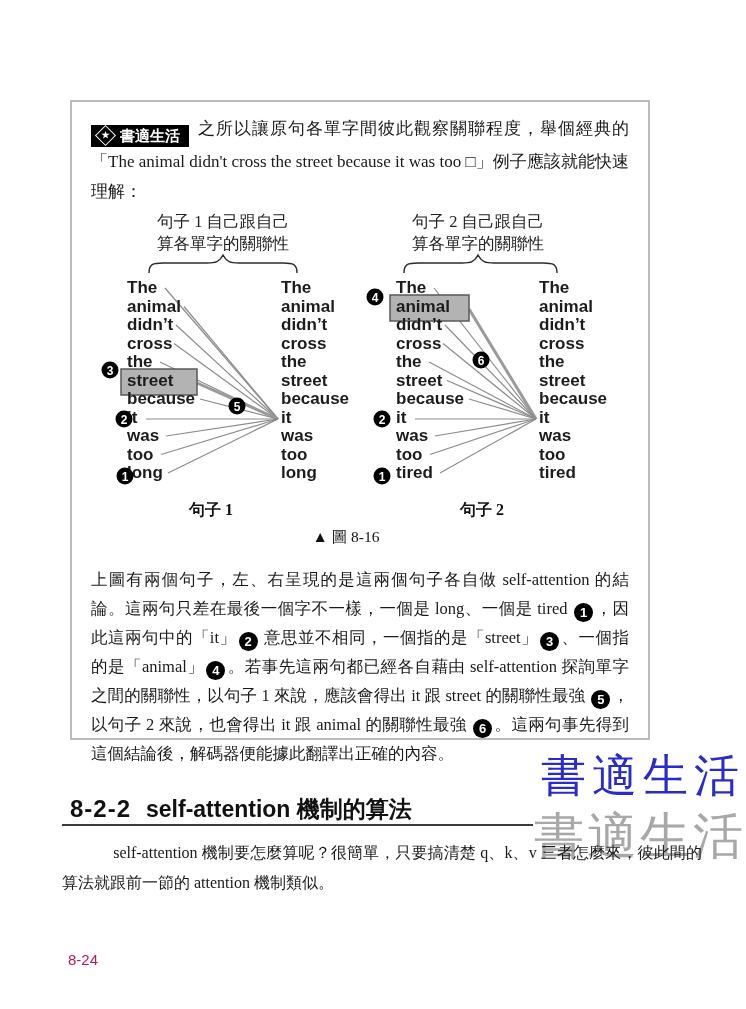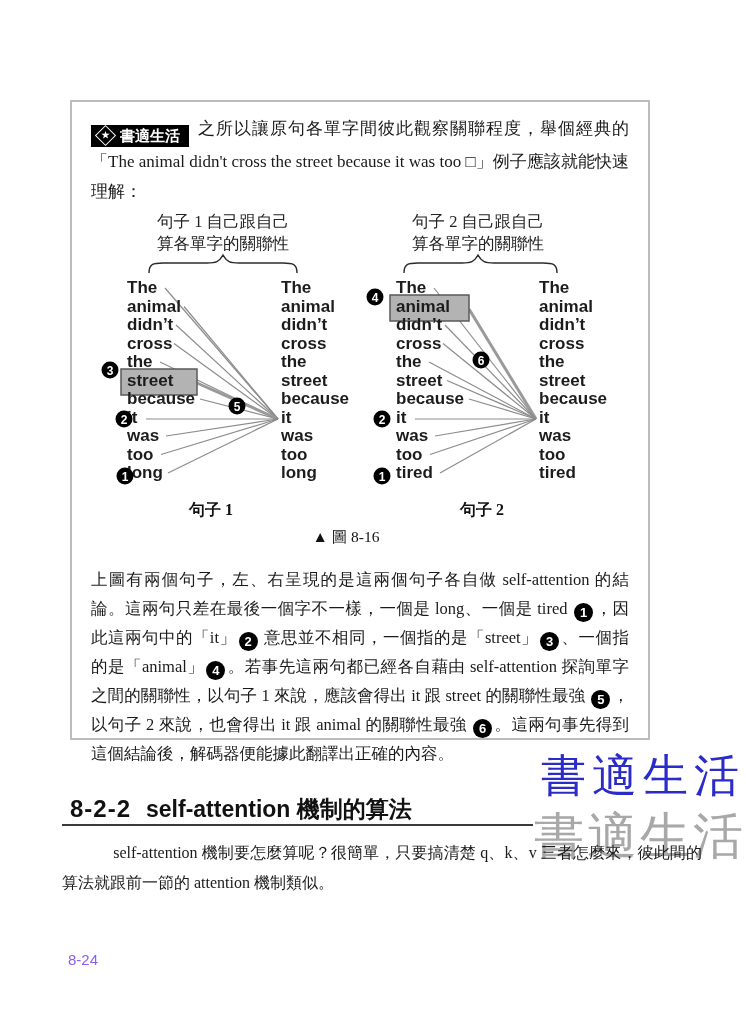--- a/index.html
+++ b/index.html
@@ -46,21 +46,21 @@
   .sec-rule{position:absolute;left:62px;top:824px;width:471px;height:2px;background:#3a3a3a;z-index:3;}
 
   .wm-blue{position:absolute;right:1px;top:746px;font-size:45px;letter-spacing:6px;
            white-space:nowrap;z-index:2;font-family:"Liberation Serif","DejaVu Serif",serif;}
   .wm-gray{position:absolute;right:0px;top:803px;font-size:50px;letter-spacing:3px;
            white-space:nowrap;z-index:1;font-family:"Liberation Serif","DejaVu Serif",serif;}
 
   .body-par{position:absolute;left:62px;top:822px;width:640px;font-size:16px;
             line-height:30px;text-align:justify;text-indent:3.2em;z-index:3;}
 
-  .page-num{position:absolute;left:68px;top:951px;font:15px "Liberation Sans",sans-serif;color:#8b5cf6;}
+  .page-num{position:absolute;left:68px;top:951px;font:15px "Liberation Sans",sans-serif;color:#be185d;}
 </style>
 </head>
 <body>
 
 <div id="page">
 
   <div class="note-box">
 
     <p class="note-intro"><span class="note-badge">
           <span class="diamond">

